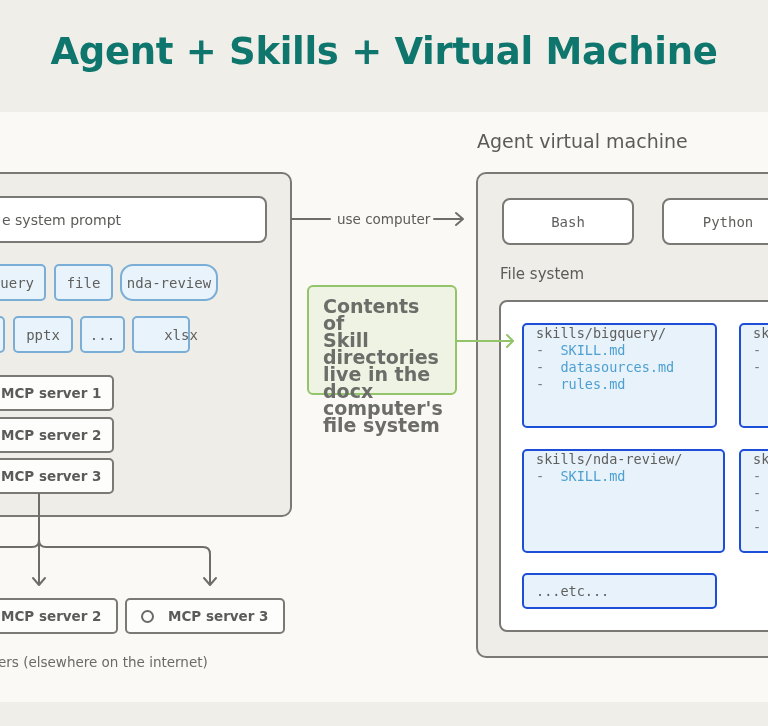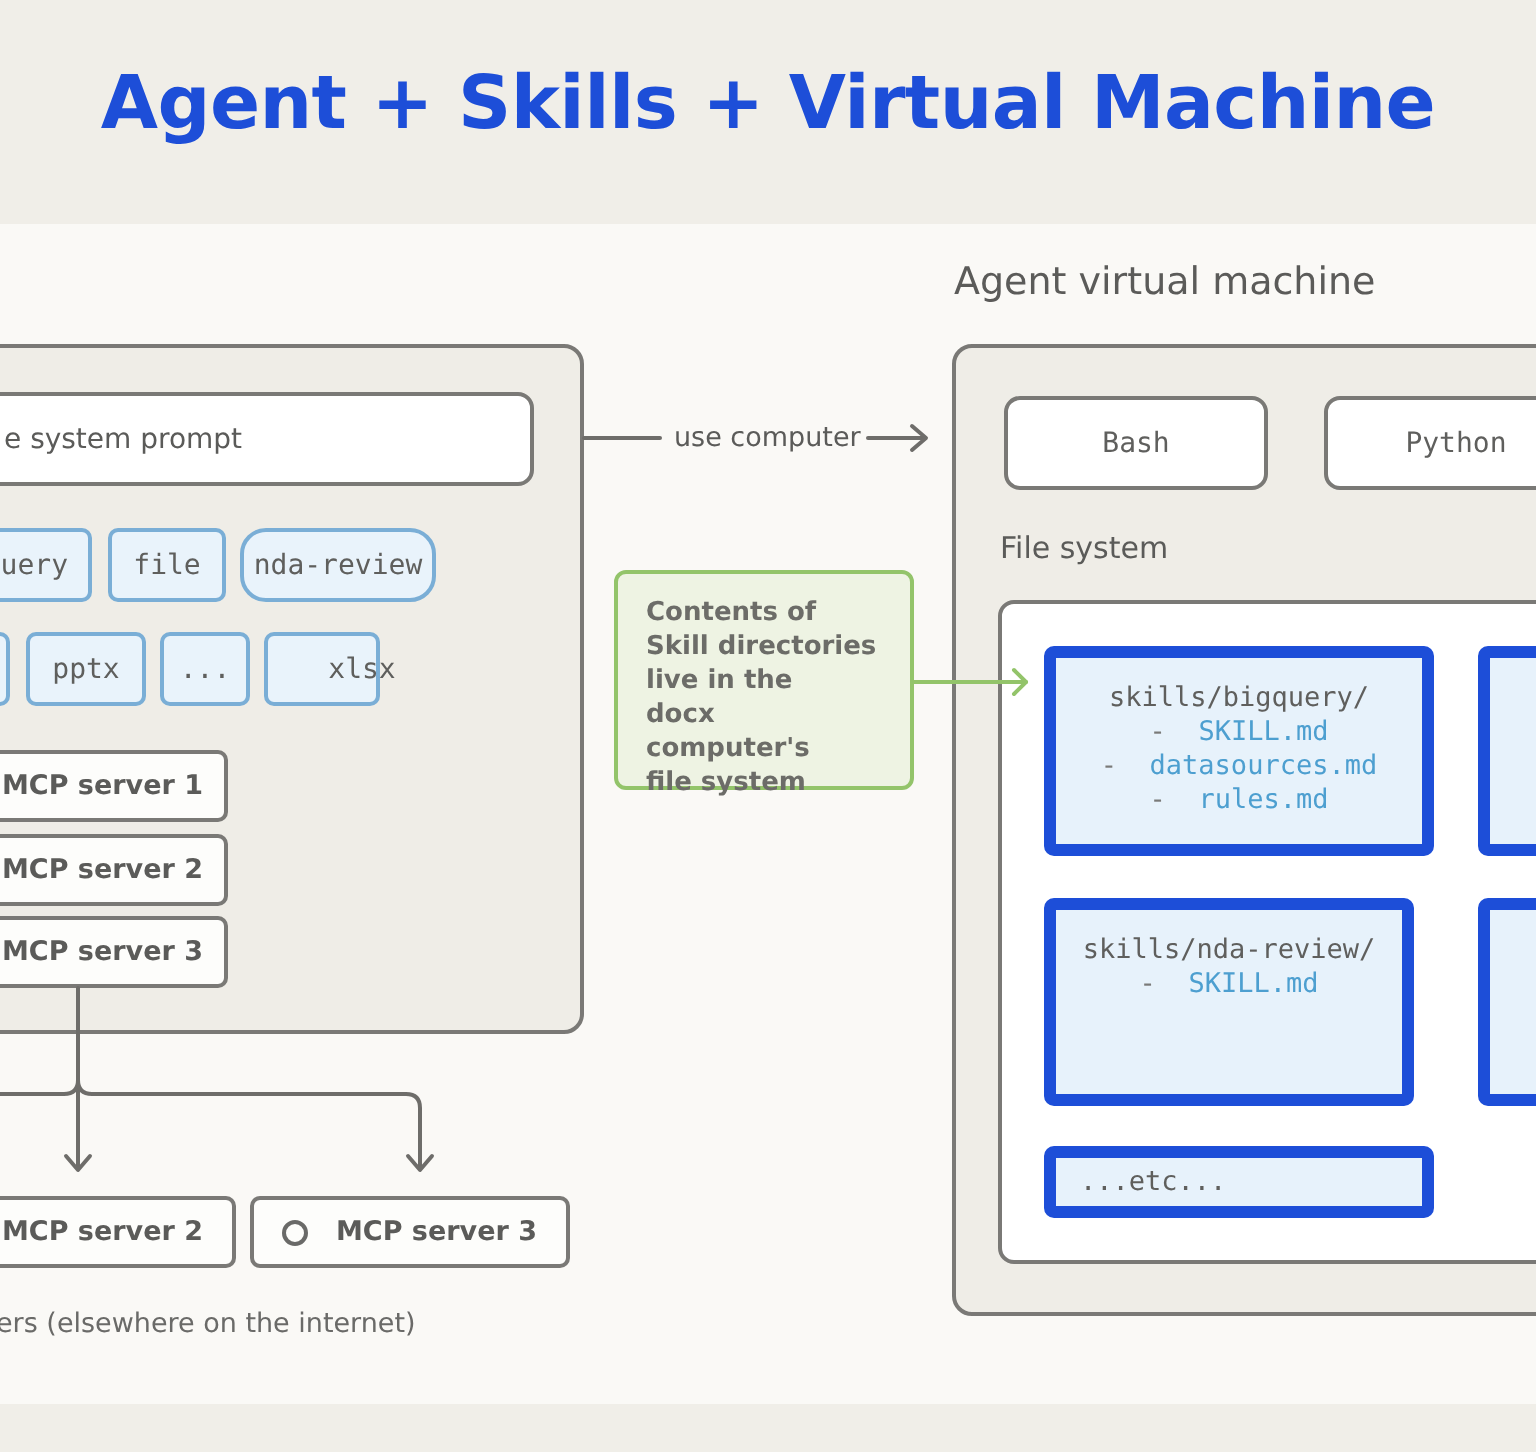--- a/index.html
+++ b/index.html
@@ -6,21 +6,21 @@
   body {
     width:768px; height:726px; position:relative; overflow:hidden;
     background:#f0eee8;
     font-family:"Liberation Sans", sans-serif;
     color:#5a5a58;
   }
   .abs { position:absolute; box-sizing:border-box; }
   .title {
     left:0; top:30px; width:768px; text-align:center;
     font-family:"DejaVu Sans", sans-serif; font-weight:bold;
-    font-size:37px; color:#1d4ed8; letter-spacing:-0.3px;
+    font-size:37px; color:#0f766e; letter-spacing:-0.3px;
   }
   .canvas {
     left:0; top:112px; width:768px; height:590px; background:#faf9f6;
   }
   .panel {
     background:#efede7; border:2px solid #7a7976; border-radius:10px;
   }
   .white-box {
     background:#ffffff; border:2px solid #7a7976; border-radius:8px;
   }
@@ -32,27 +32,27 @@
     font-family:"DejaVu Sans Mono", monospace; font-size:14px; color:#5f5f5d;
     display:flex; align-items:center; justify-content:center;
   }
   .mcp-box {
     background:#fdfdfb; border:2px solid #7a7976; border-radius:5px;
     font-family:"DejaVu Sans", sans-serif; font-weight:bold; font-size:13.5px; color:#5b5b59;
     display:flex; align-items:center; padding-left:0;
   }
   .note {
     background:#eef3e3; border:2px solid #93c46a; border-radius:6px;
-    font-family:"DejaVu Sans", sans-serif; font-weight:bold; font-size:13px; line-height:17px;
+    font-family:"DejaVu Sans", sans-serif; font-weight:bold; font-size:19px; line-height:17px;
     color:#6c6c68; padding:11px 14px;
   }
   .dir-box {
-    background:#e7f2fb; border:6px solid #1d4ed8; border-radius:5px;
+    background:#e7f2fb; border:2px solid #1d4ed8; border-radius:5px;
     font-family:"DejaVu Sans Mono", monospace; font-size:13.5px; line-height:17px;
-    color:#5f5f5d; padding:12px 12px;text-align:center;
+    color:#5f5f5d; padding:0 12px;
   }
   .dir-box .file { color:#4d9fd0; }
   .dir-box .dash { color:#7a7a78; }
   .code-label {
     font-family:"DejaVu Sans Mono", monospace; font-size:14px; color:#5f5f5d;
     display:flex; align-items:center; justify-content:center;
   }
   svg.lines { position:absolute; left:0; top:0; width:768px; height:726px; pointer-events:none; }
 </style>
 </head>
@@ -139,21 +139,21 @@
   <div><span class="dash">-</span>&nbsp;&nbsp;<span class="file">datasources.md</span></div>
   <div><span class="dash">-</span>&nbsp;&nbsp;<span class="file">rules.md</span></div>
 </div>
 
 <div class="abs dir-box" style="left:739px; top:323px; width:80px; height:105px;">
   <div>sk</div>
   <div class="dash">-</div>
   <div class="dash">-</div>
 </div>
 
-<div class="abs dir-box" style="left:522px; top:449px; width:185px; height:104px;">
+<div class="abs dir-box" style="left:522px; top:449px; width:203px; height:104px;">
   <div>skills/nda-review/</div>
   <div><span class="dash">-</span>&nbsp;&nbsp;<span class="file">SKILL.md</span></div>
 </div>
 
 <div class="abs dir-box" style="left:739px; top:449px; width:80px; height:104px;">
   <div>sk</div>
   <div class="dash">-</div>
   <div class="dash">-</div>
   <div class="dash">-</div>
   <div class="dash">-</div>

